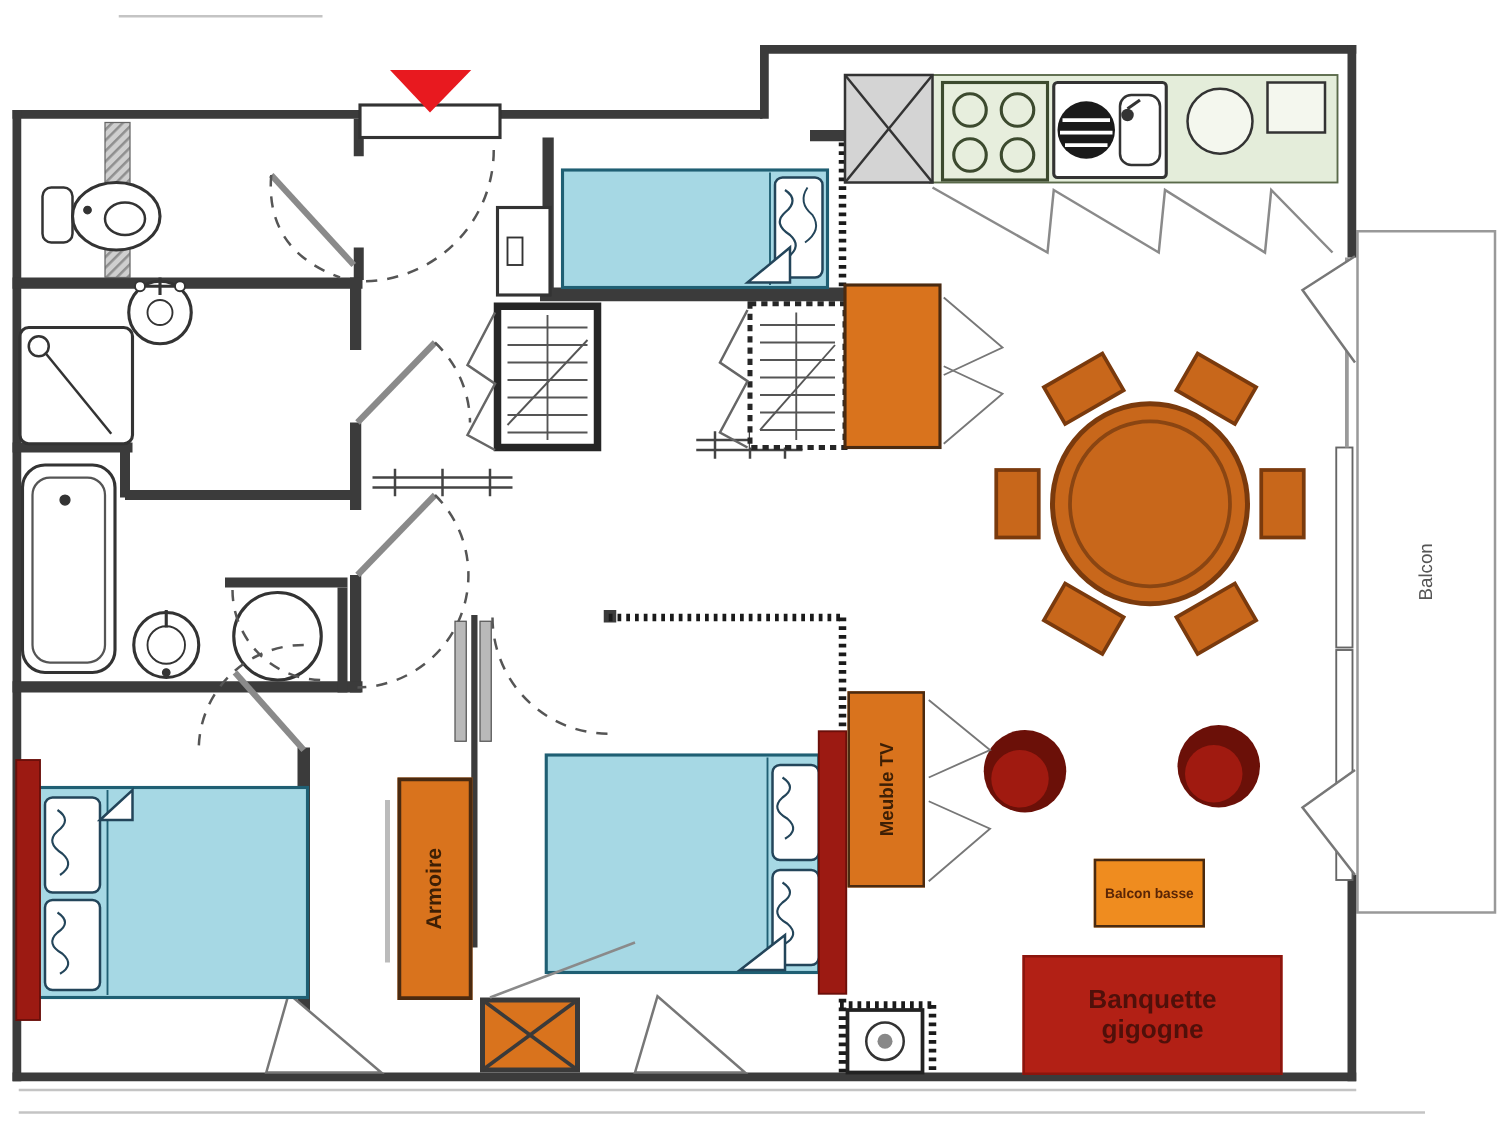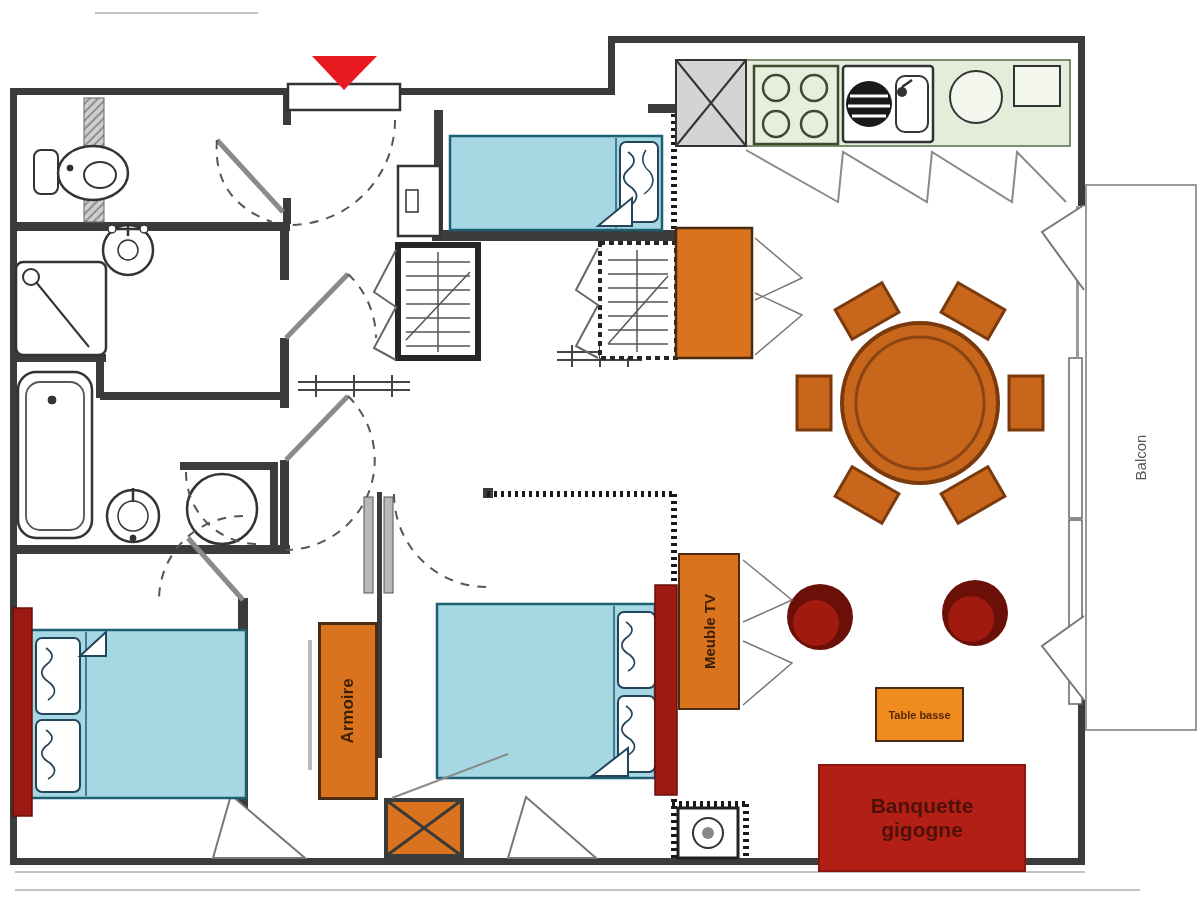--- a/index.html
+++ b/index.html
@@ -8,21 +8,21 @@
   .plan svg{position:absolute;left:0;top:0;}
   .lbl{position:absolute;display:flex;align-items:center;justify-content:center;
        box-sizing:border-box;text-align:center;}
   .rot span{transform:rotate(-90deg);white-space:nowrap;display:block;}
   .armoire{left:318px;top:622px;width:60px;height:178px;background:#d9731d;
            border:3px solid #4a2a10;color:#3d1f05;font-size:17px;font-weight:bold;}
   .meuble{left:678px;top:553px;width:62px;height:157px;background:#d9731d;
           border:2px solid #4a2a10;color:#3d1f05;font-size:15px;font-weight:bold;}
   .tbasse{left:875px;top:687px;width:89px;height:55px;background:#ef8c1f;
           border:2px solid #4a2a10;color:#5a2506;font-size:11px;font-weight:bold;}
-  .banq{left:818px;top:764px;width:208px;height:108px;background:#b22015;
+  .banq{left:818px;top:764px;width:208px;height:96px;background:#b22015;
         border:2px solid #8c150d;color:#4f100a;font-size:21px;font-weight:bold;line-height:1.15;
         padding:0 18px;}
   .balcon{left:1086px;top:185px;width:110px;height:545px;color:#555;font-size:15px;}
 </style>
 </head>
 <body>
 
 <div class="plan">
 <svg width="1200" height="900" viewBox="0 0 1200 900">
   <defs>
@@ -306,21 +306,21 @@
   <polygon points="312,56 377,56 344,90" fill="#e8191f"></polygon>
 </svg>
 
 <div class="lbl rot armoire">
   <span>Armoire</span>
 </div>
 <div class="lbl rot meuble">
   <span>Meuble TV</span>
 </div>
 <div class="lbl tbasse">
-  <span>Table basse</span>
+  <span>Balcon basse</span>
 </div>
 <div class="lbl banq">
   <span>Banquette gigogne</span>
 </div>
 <div class="lbl rot balcon">
   <span>Balcon</span>
 </div>
 </div>
 
 </body></html>

